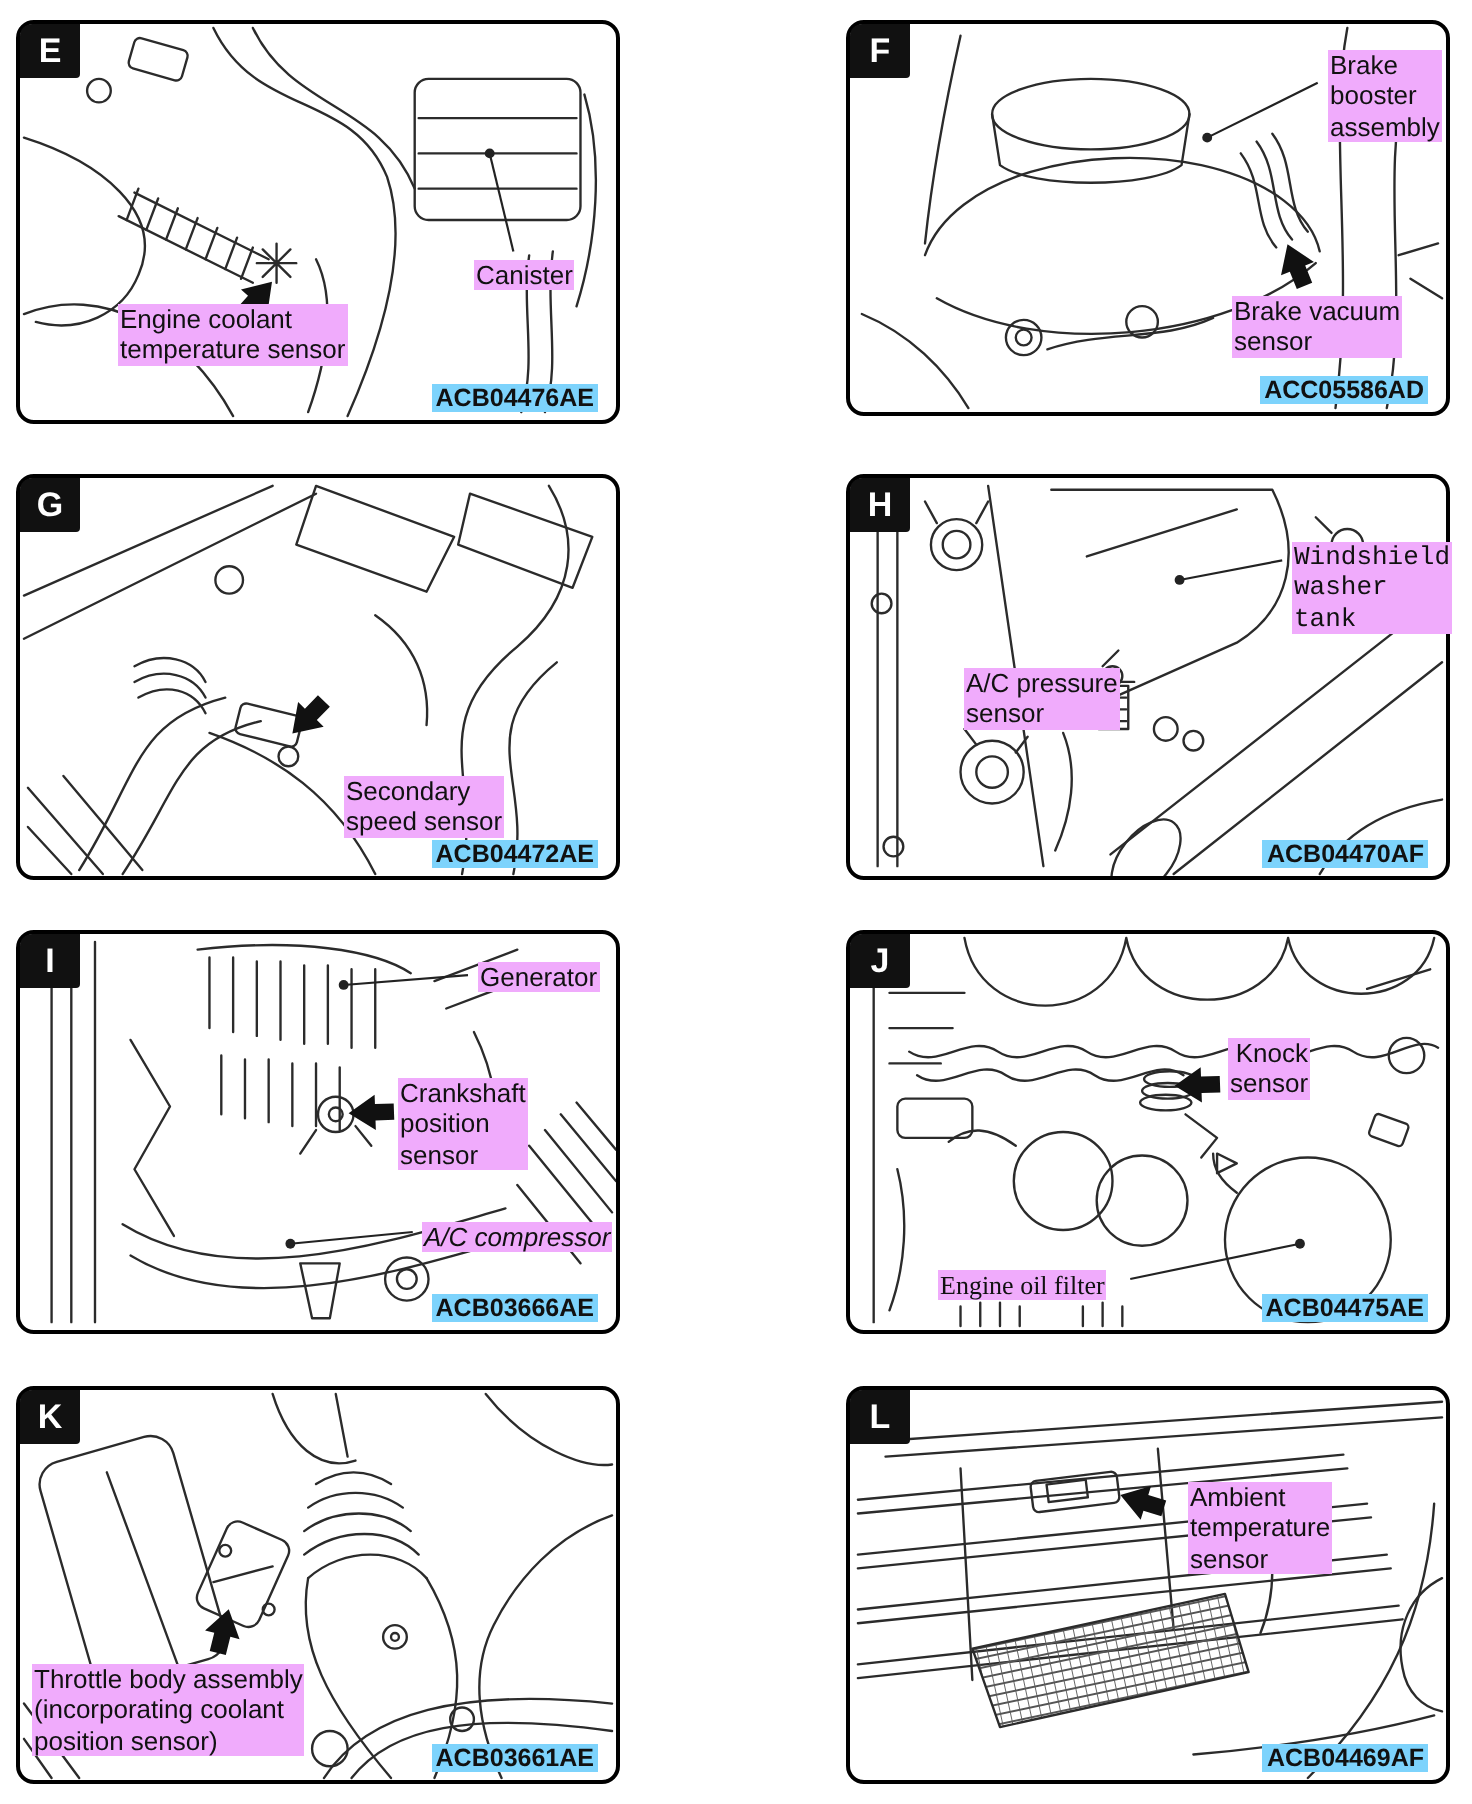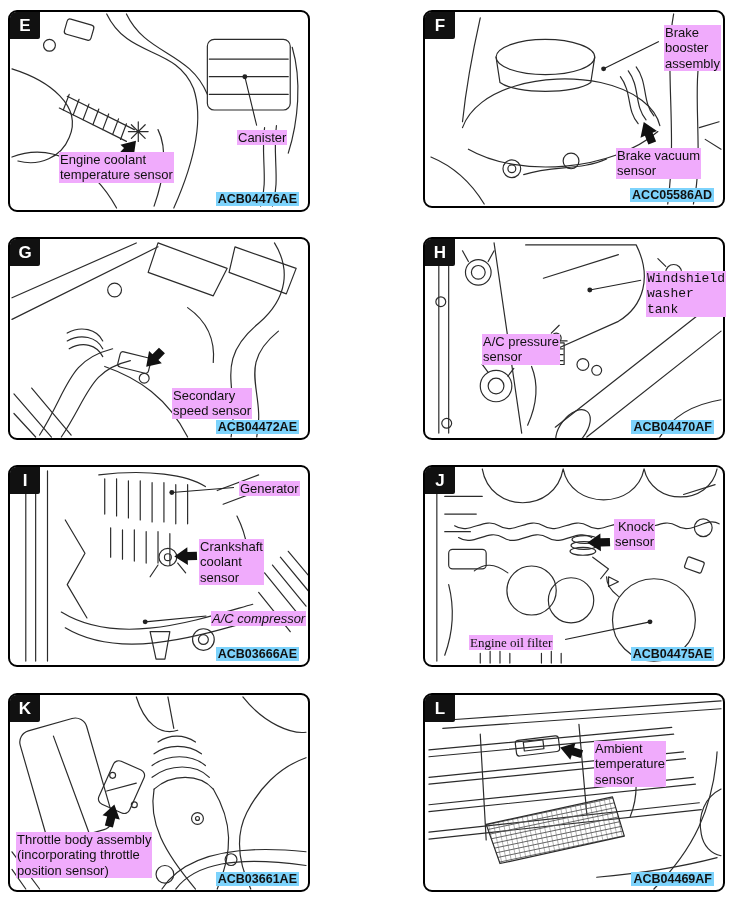--- a/index.html
+++ b/index.html
@@ -207,21 +207,21 @@
       <circle class="dot" cx="164" cy="26" r="2.5"></circle>
       <line class="ldr" x1="137" y1="158" x2="199" y2="152"></line>
       <circle class="dot" cx="137" cy="158" r="2.5"></circle>
       <use href="#arr" class="arrow" transform="translate(178,91) rotate(268)"></use>
     </svg>
     <div class="badge">
         <span>I</span>
       </div>
     <div class="lbl l0">Generator</div>
     <div class="lbl l1">Crankshaft
-coolant
+position
 sensor</div>
     <div class="lbl l2">A/C compressor</div>
     <div class="code">ACB03666AE</div>
   </section>
 
   <section class="panel" id="pJ">
     <svg class="art" viewBox="0 0 302 202" preserveAspectRatio="none">
       <g class="ink">
         <path d="M58,2 C66,48 132,48 140,2 M140,2 C148,44 214,44 222,2 M222,2 C230,40 288,40 296,2"></path>
         <path d="M30,60 C45,70 60,50 75,60 C90,70 105,50 120,60 C135,70 150,50 165,60 C180,70 195,50 210,60 C225,70 240,50 255,60 C270,70 285,50 298,58"></path>
@@ -278,21 +278,21 @@
         <circle cx="224" cy="168" r="6"></circle>
         <circle cx="157" cy="183" r="9"></circle>
         <path d="M2,160 L30,198 M2,178 L16,198"></path>
       </g>
       <use href="#arr" class="arrow" transform="translate(103,123) rotate(14)"></use>
     </svg>
     <div class="badge">
         <span>K</span>
       </div>
     <div class="lbl l0">Throttle body assembly
-(incorporating throttle
+(incorporating coolant
 position sensor)</div>
     <div class="code">ACB03661AE</div>
   </section>
 
   <section class="panel" id="pL">
     <svg class="art" viewBox="0 0 302 199" preserveAspectRatio="none">
       <g class="ink">
         <path d="M16,26 L300,6 M18,34 L300,14"></path>
         <path d="M4,56 L250,33 M4,63 L252,40"></path>
         <path d="M4,84 L262,58 M4,91 L264,65"></path>

